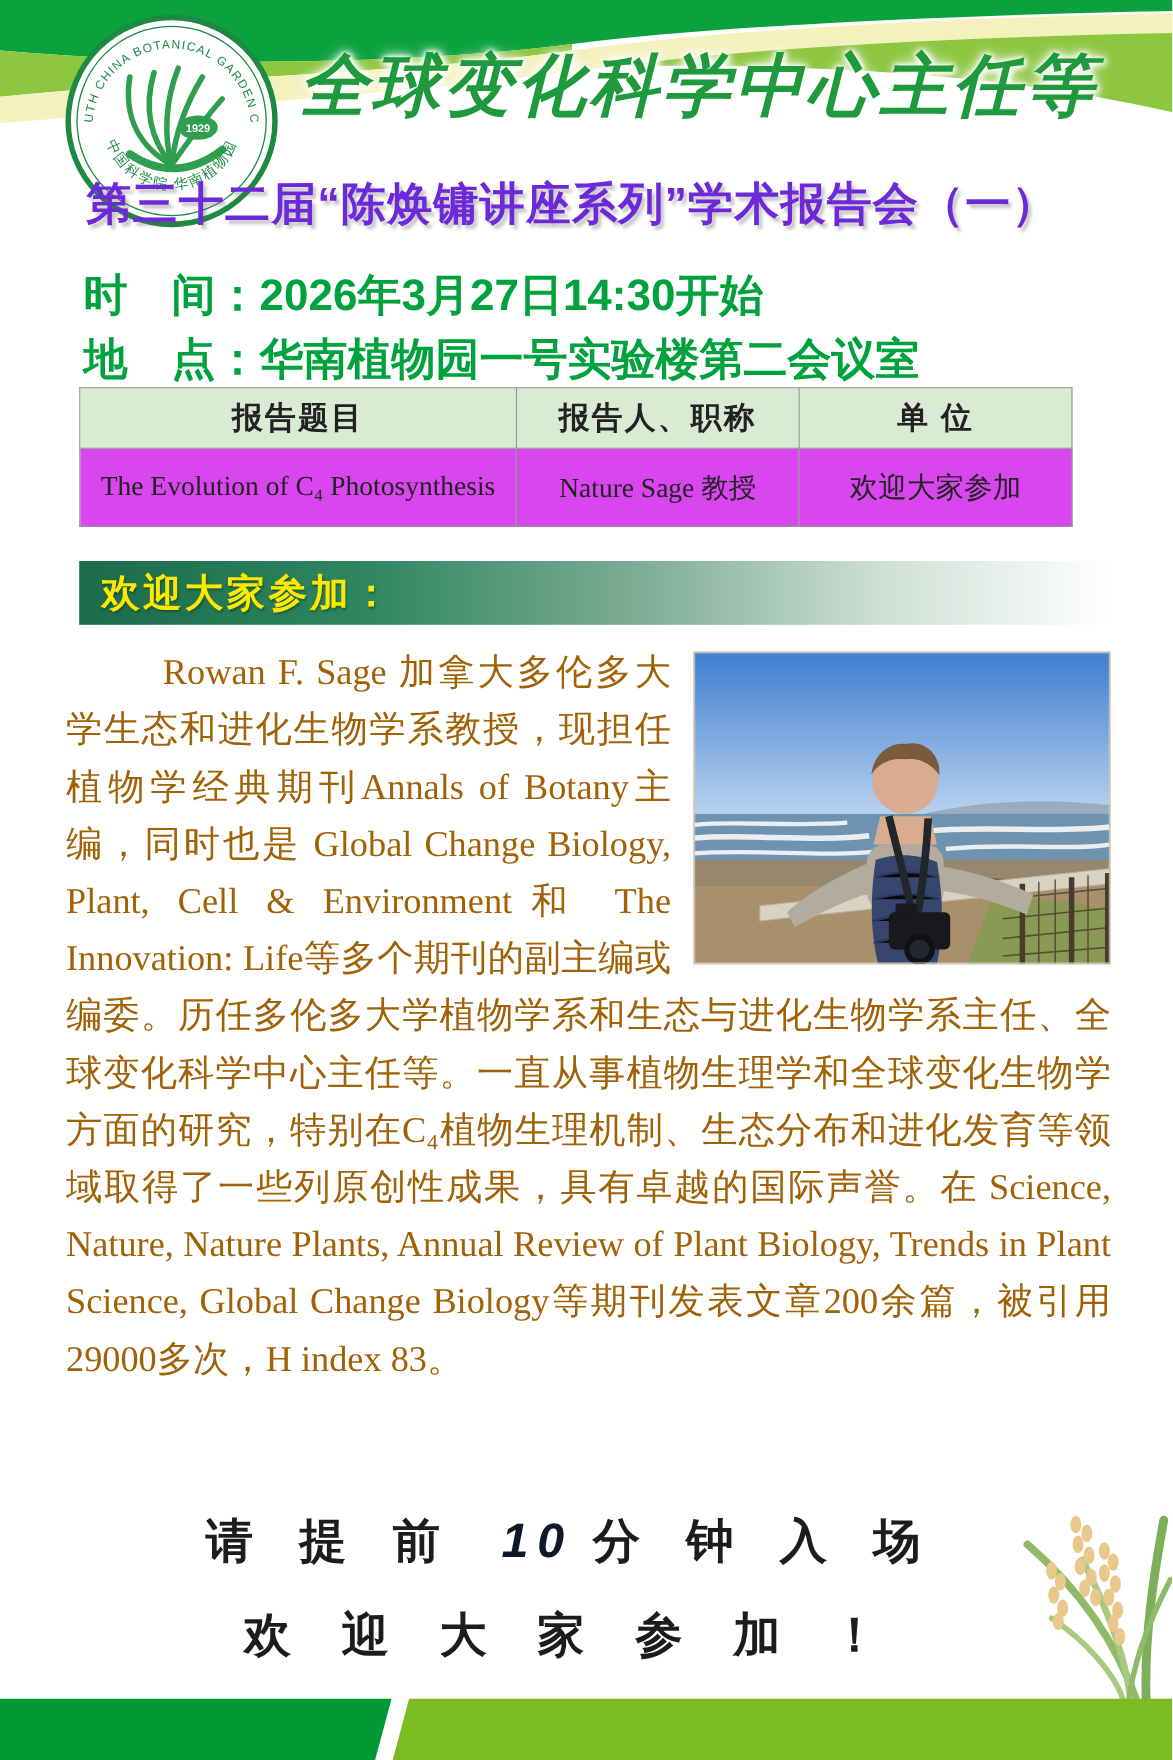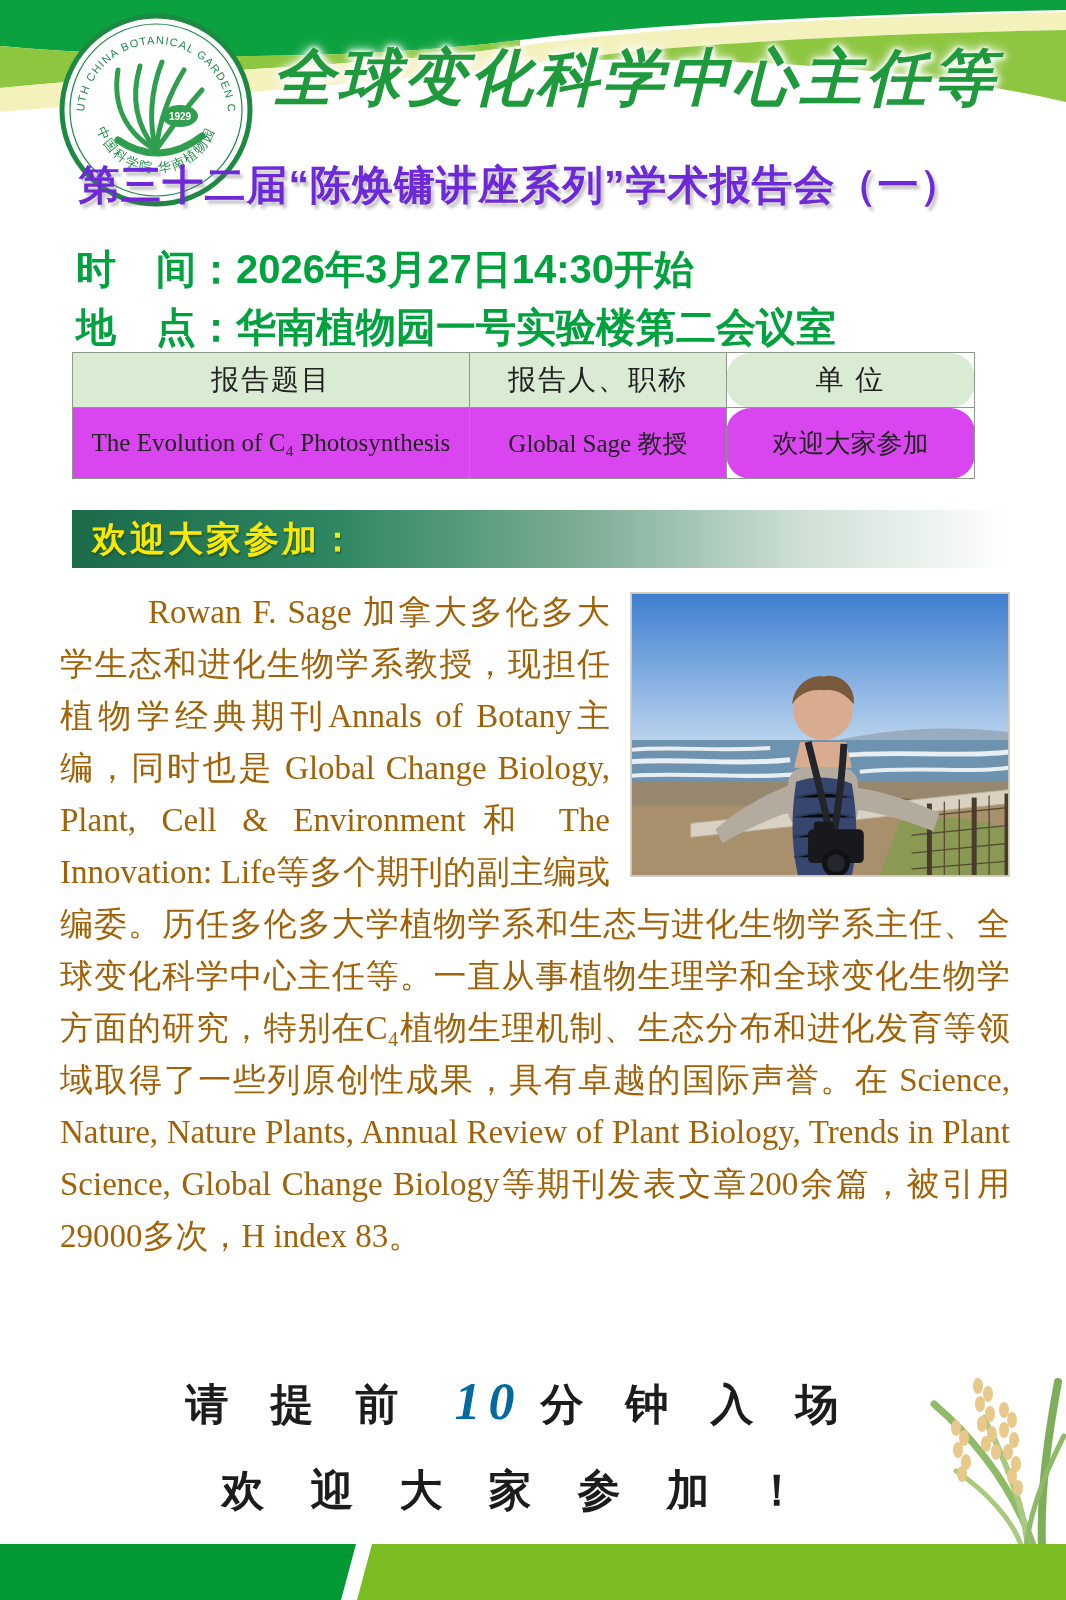--- a/index.html
+++ b/index.html
@@ -26,25 +26,25 @@
   }
   
   .info{position:absolute;top:240px;left:76px;}
   .info-row{font-size:40px;font-weight:bold;color:#00a23e;line-height:58px;white-space:nowrap;}
   
   .schedule{
     position:absolute;top:352px;left:72px;width:903px;border-collapse:collapse;
     font-size:26px;color:#222;
   }
   .schedule th,.schedule td{border:1px solid #8c9a8c;text-align:center;vertical-align:middle;}
-  .schedule th{background:#d9ecd3;height:52px;font-size:28px;font-weight:400;letter-spacing:2px;text-align:center;}
+  .schedule th{background:#d9ecd3;height:52px;font-size:28px;font-weight:700;letter-spacing:2px;text-align:center;}
   .schedule td{background:#d946ef;height:68px;}
   .schedule .c0{width:44%;}
   .schedule .c1{width:28.5%;}
-  .schedule .c2{width:27.5%;border-radius:25px;}
+  .schedule .c2{width:27.5%;}
   .en-serif{font-family:"Liberation Serif","DejaVu Serif",serif;font-size:25px;}
   
   .section-banner{
     position:absolute;top:510px;left:72px;width:938px;height:58px;
     background:linear-gradient(90deg,#1c6b4a 0%,#2e8760 28%,#7fae97 55%,#cfe0d6 78%,#ffffff 100%);
     display:flex;align-items:center;
   }
   .section-banner span{
     margin-left:20px;font-size:35px;font-weight:bold;color:#ffe800;letter-spacing:3px;
     text-shadow:1px 2px 2px rgba(0,60,30,0.5);
@@ -59,23 +59,23 @@
   .bio-text{
     margin:0;font-family:"Liberation Serif","DejaVu Serif",serif;
     font-size:33px;line-height:52px;color:#a16207;text-align:justify;
     text-indent:88px;
   }
   
   .closing{position:absolute;top:1372px;left:0;width:1066px;text-align:center;color:#1c1c1c;}
   .closing-line1{font-size:43px;font-weight:600;letter-spacing:42px;white-space:nowrap;}
   .closing-line2{margin-top:28px;font-size:43px;font-weight:600;letter-spacing:46px;white-space:nowrap;}
   .red-number{
-    color:#0369a1;font-style:italic;font-size:52px;font-weight:bold;
+    color:#0f172a;font-style:italic;font-size:44px;font-weight:bold;
     letter-spacing:8px;margin:0 18px 0 14px;
-    font-family:Liberation Serif, serif;
+    font-family:Liberation Sans, sans-serif;
   }
   
   .rice{position:absolute;right:0;bottom:52px;width:140px;height:172px;}
   .footer-bar{position:absolute;left:0;bottom:0;width:1066px;height:56px;}
 </style>
 </head>
 <body>
 
 <div class="poster">
 
@@ -131,21 +131,21 @@
     <thead>
       <tr>
         <th class="c0">报告题目</th>
         <th class="c1">报告人、职称</th>
         <th class="c2">单 位</th>
       </tr>
     </thead>
     <tbody>
       <tr>
         <td class="c0 en-serif">The Evolution of C₄ Photosynthesis</td>
-        <td class="c1 en-serif">Global Sage 教授</td>
+        <td class="c1 en-serif">Nature Sage 教授</td>
         <td class="c2">欢迎大家参加</td>
       </tr>
     </tbody>
   </table>
 
   <div class="section-banner">
     <span>欢迎大家参加：</span>
   </div>
 
   <div class="bio">

